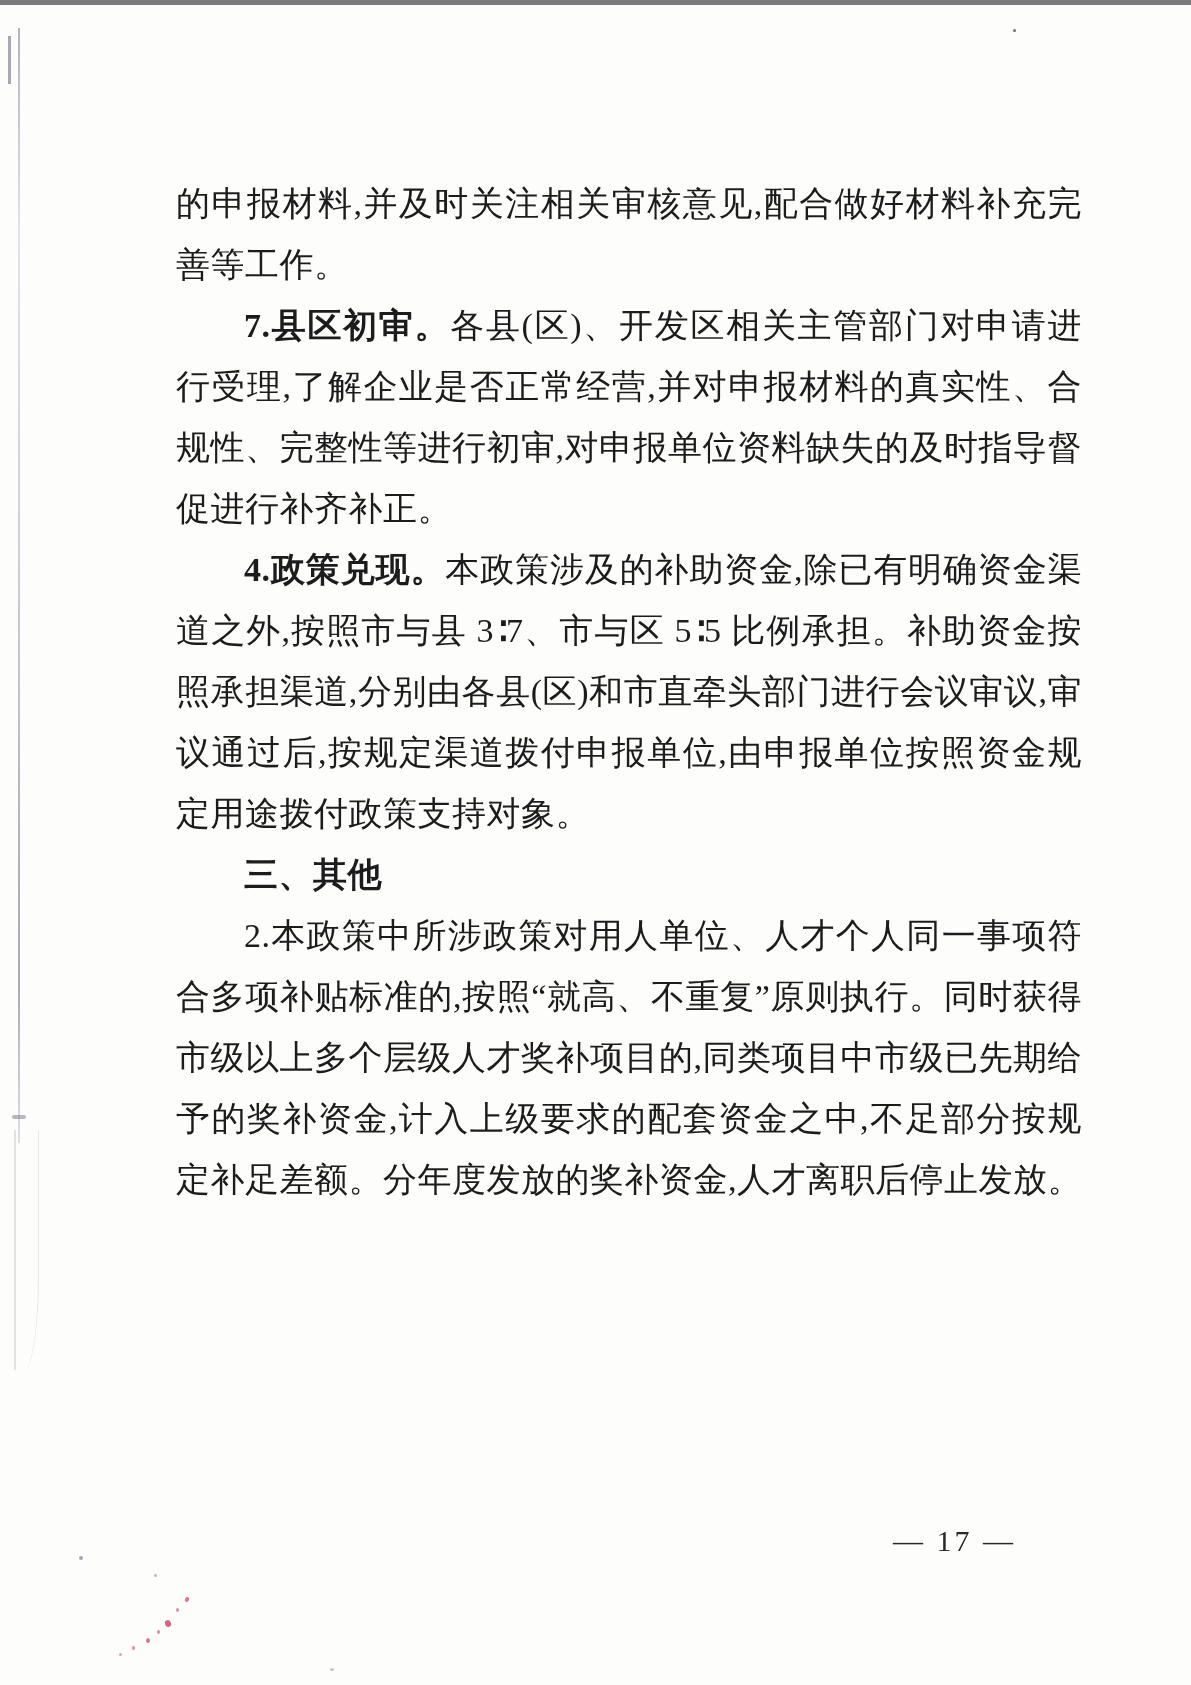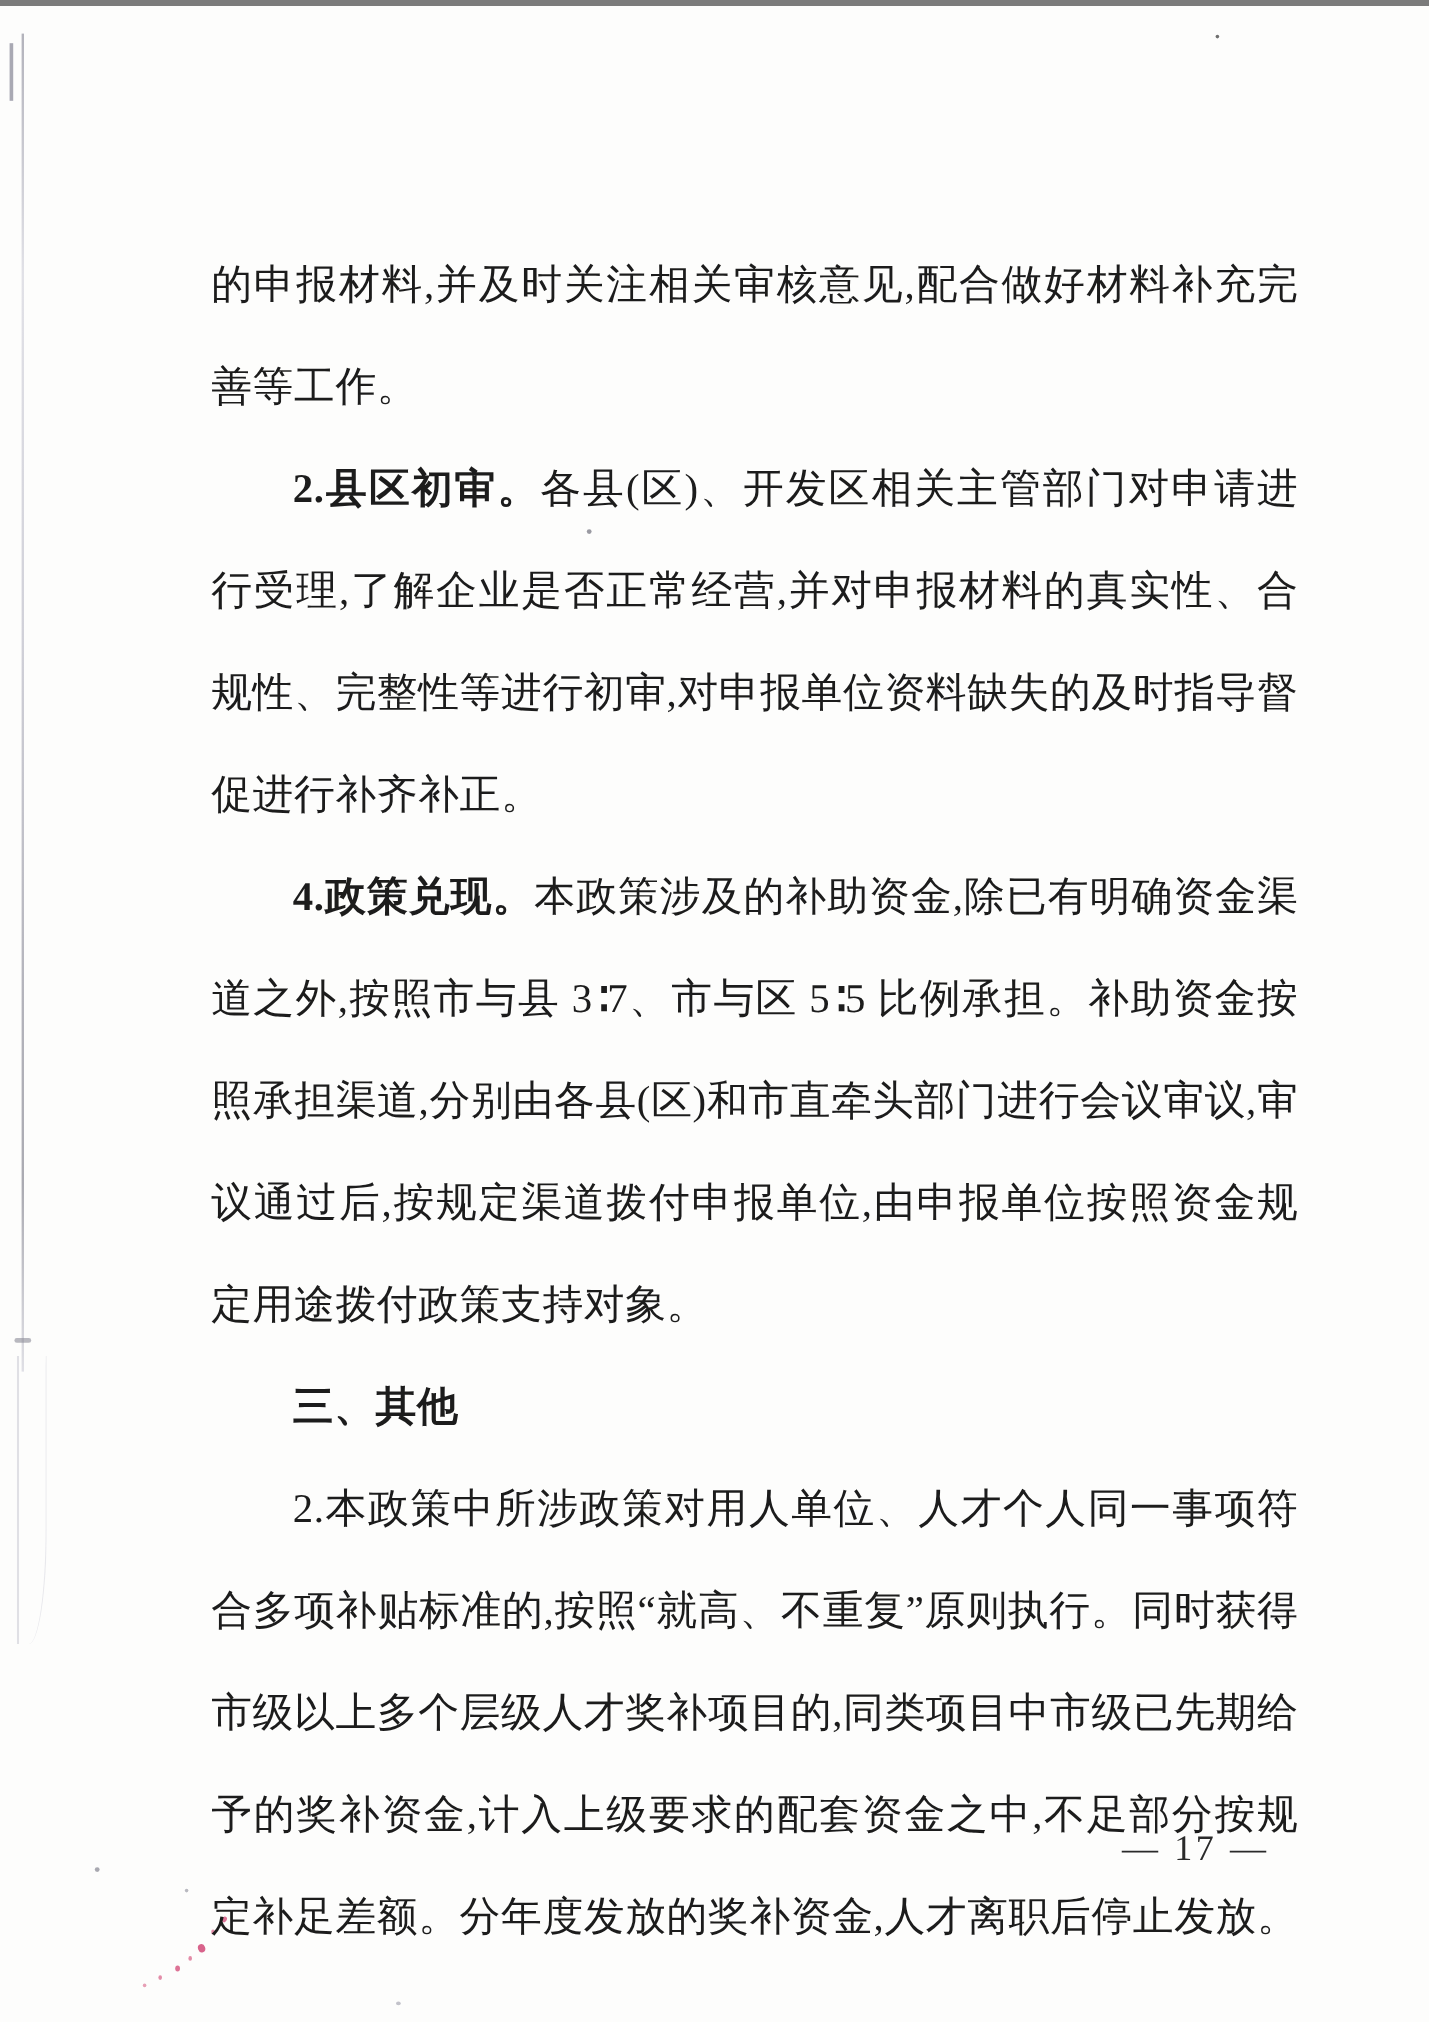--- a/index.html
+++ b/index.html
@@ -7,37 +7,36 @@
     position:relative;
     width:1191px; height:1685px;
     margin:0 auto;
     background:#fdfdfc;
     font-family:"Liberation Serif","DejaVu Serif",serif;
     color:#1c1c1c;
     overflow:hidden;
   }
   .text-block {
     position:absolute;
-    left:176px; top:195px; width:906px;
-    font-size:34px; line-height:85px;
+    left:176px; top:173px; width:906px;
+    font-size:34px; line-height:61px;
     text-align:justify;
     text-justify:inter-character;
     letter-spacing:0.5px;
   }
   .text-block p { margin:0; padding:0; }
   .indent { text-indent:2em; }
   .para-head { font-weight:bold; }
   .section-heading { font-weight:bold; text-indent:2em; }
   .footer {
     position:absolute;
     left:893px; top:1524px;
     font-size:30px; letter-spacing:3px;
     color:#2a2a2a;
     font-family:"Liberation Serif","DejaVu Serif",serif;
-    margin-left:42px;
   }
   
   .top-scan-bar {
     position:absolute; top:0; left:0;
     width:1191px; height:5px;
     background:#7b7b7b;
   }
   .left-edge-line {
     position:absolute; left:18px; top:28px;
     width:2px; height:1115px;
@@ -85,21 +84,21 @@
   <div class="speck" style="left:157px; top:1630px; width:3px; height:4px; background:#e38ca8;"></div>
   <div class="speck" style="left:146px; top:1638px; width:4px; height:5px; background:#dd7396;"></div>
   <div class="speck" style="left:132px; top:1646px; width:3px; height:4px; background:#e38ca8;"></div>
   <div class="speck" style="left:119px; top:1653px; width:3px; height:3px; background:#e7a0b6;"></div>
   <div class="speck" style="left:330px; top:1668px; width:4px; height:3px; background:#c2c2ca;"></div>
 
   <div class="text-block">
 
     <p>的申报材料,并及时关注相关审核意见,配合做好材料补充完善等工作。</p>
 
-    <p class="indent"><span class="para-head">2.县区初审。</span><span>各县(区)、开发区相关主管部门对申请进行受理,了解企业是否正常经营,并对申报材料的真实性、合规性、完整性等进行初审,对申报单位资料缺失的及时指导督促进行补齐补正。</span></p>
+    <p class="indent"><span class="para-head">7.县区初审。</span><span>各县(区)、开发区相关主管部门对申请进行受理,了解企业是否正常经营,并对申报材料的真实性、合规性、完整性等进行初审,对申报单位资料缺失的及时指导督促进行补齐补正。</span></p>
 
 
     <p class="indent"><span class="para-head">4.政策兑现。</span><span>本政策涉及的补助资金,除已有明确资金渠道之外,按照市与县 3∶7、市与区 5∶5 比例承担。补助资金按照承担渠道,分别由各县(区)和市直牵头部门进行会议审议,审议通过后,按规定渠道拨付申报单位,由申报单位按照资金规定用途拨付政策支持对象。</span></p>
 
     <p class="section-heading">三、其他</p>
 
     <p class="indent">2.本政策中所涉政策对用人单位、人才个人同一事项符合多项补贴标准的,按照“就高、不重复”原则执行。同时获得市级以上多个层级人才奖补项目的,同类项目中市级已先期给予的奖补资金,计入上级要求的配套资金之中,不足部分按规定补足差额。分年度发放的奖补资金,人才离职后停止发放。</p>
 
 
   </div>

